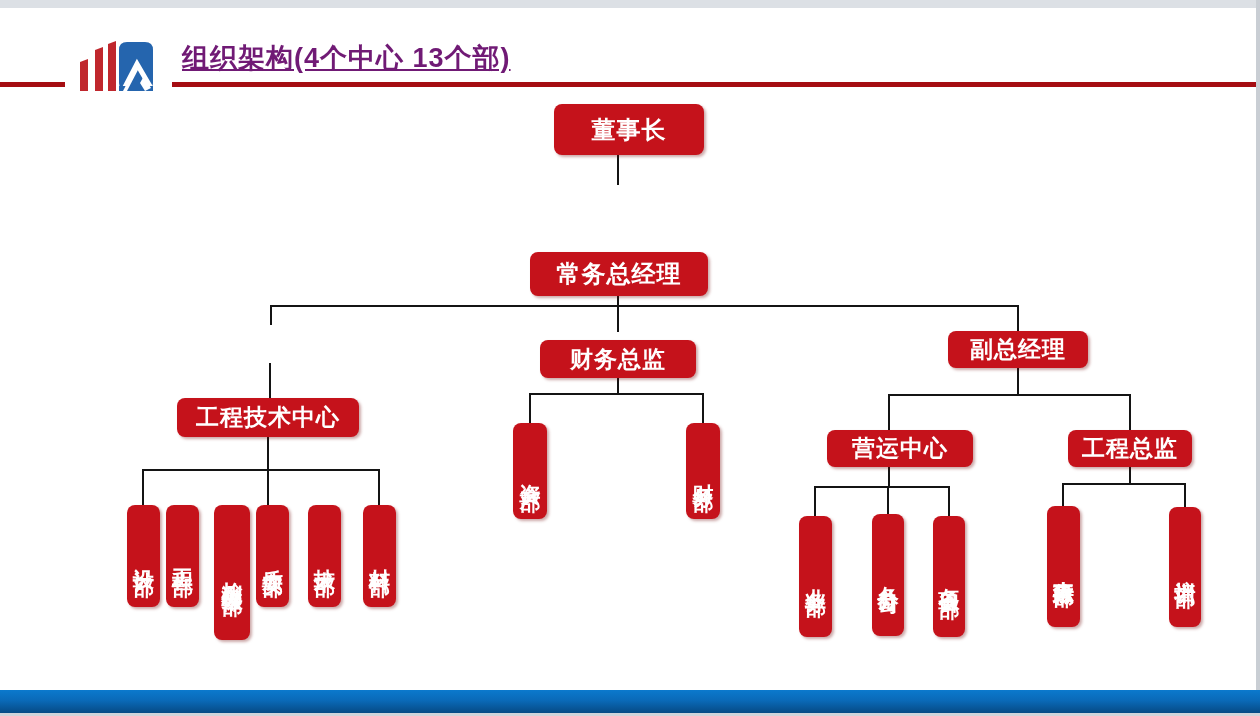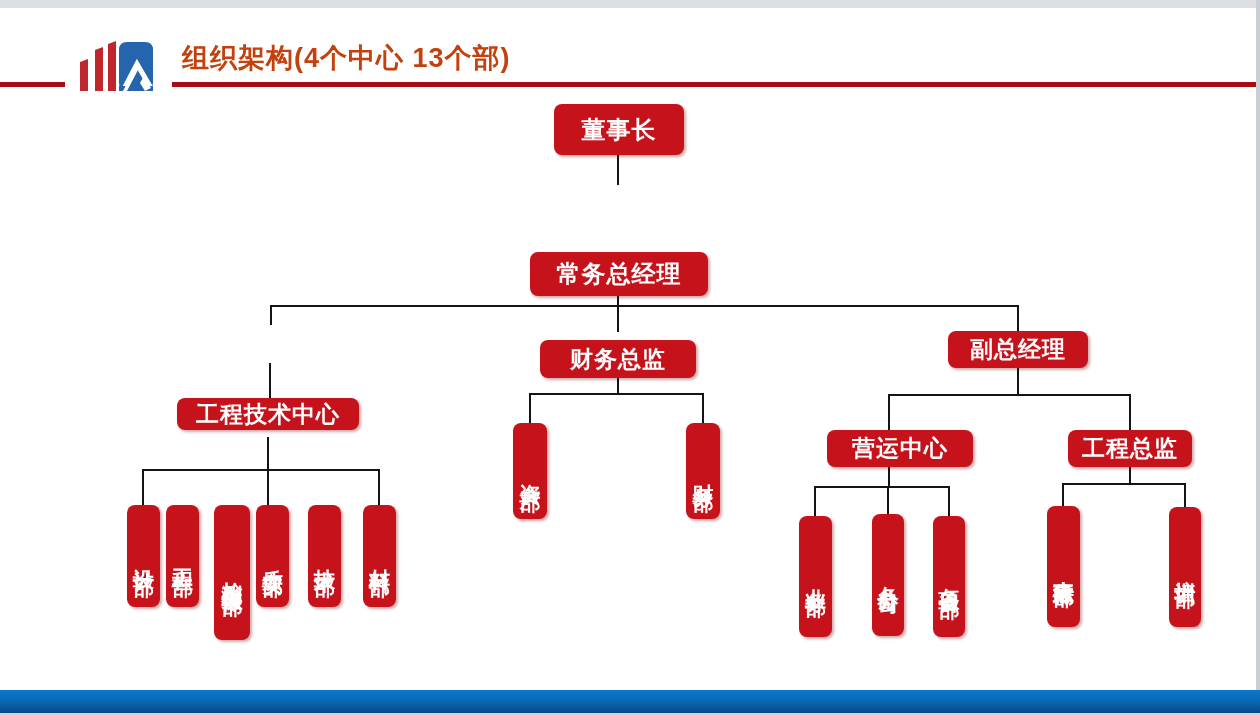--- a/index.html
+++ b/index.html
@@ -6,21 +6,21 @@
   .page {
     position:relative; width:1260px; height:716px; background:#ffffff;
     font-family:"Liberation Sans", sans-serif; overflow:hidden;
   }
   .top-strip { position:absolute; left:0; top:0; width:1260px; height:8px; background:#dce0e5; }
   .right-edge { position:absolute; right:0; top:0; width:4px; height:716px; background:#c9ced4; }
 
   
   .title {
     position:absolute; left:182px; top:40px; font-size:27px; font-weight:bold;
-    color:#c2410c; letter-spacing:1px; white-space:nowrap;
+    color:#701a75; letter-spacing:1px; white-space:nowrap;text-decoration:underline;
   }
   .rule { position:absolute; top:82px; height:5px; background:#a50d12; }
   .rule-left  { left:0; width:65px; }
   .rule-right { left:172px; width:1084px; }
   .logo { position:absolute; left:78px; top:40px; width:80px; height:54px; }
 
   
   .node {
     position:absolute; background:#c5121b; color:#ffffff; font-weight:bold;
     border-radius:8px; display:flex; align-items:center; justify-content:center;
@@ -93,27 +93,27 @@
   <div class="ln" style="left:814px;top:486px;width:136px;height:2px"></div>
   <div class="ln" style="left:814px;top:487px;width:2px;height:29px"></div>
   <div class="ln" style="left:887px;top:487px;width:2px;height:27px"></div>
   <div class="ln" style="left:948px;top:487px;width:2px;height:29px"></div>
 
   <div class="ln" style="left:1129px;top:467px;width:2px;height:17px"></div>
   <div class="ln" style="left:1062px;top:483px;width:124px;height:2px"></div>
   <div class="ln" style="left:1062px;top:484px;width:2px;height:22px"></div>
   <div class="ln" style="left:1184px;top:484px;width:2px;height:23px"></div>
 
-  <div class="node lg" style="left:554px;top:104px;width:130px;height:51px">董事长</div>
+  <div class="node lg" style="left:554px;top:104px;width:150px;height:51px">董事长</div>
   <div class="node lg" style="left:530px;top:252px;width:178px;height:44px">常务总经理</div>
 
   <div class="node" style="left:540px;top:340px;width:156px;height:38px">财务总监</div>
   <div class="node" style="left:948px;top:331px;width:140px;height:37px">副总经理</div>
 
-  <div class="node" style="left:177px;top:398px;width:182px;height:32px">工程技术中心</div>
+  <div class="node" style="left:177px;top:398px;width:182px;height:39px">工程技术中心</div>
   <div class="node" style="left:827px;top:430px;width:146px;height:37px">营运中心</div>
   <div class="node" style="left:1068px;top:430px;width:124px;height:37px">工程总监</div>
 
   <div class="vnode" style="left:127px;top:505px;width:33px;height:102px">设计部</div>
   <div class="vnode" style="left:166px;top:505px;width:33px;height:102px">工程部</div>
   <div class="vnode" style="left:214px;top:505px;width:36px;height:135px">检测维保部</div>
   <div class="vnode" style="left:256px;top:505px;width:33px;height:102px">质安部</div>
   <div class="vnode" style="left:308px;top:505px;width:33px;height:102px">技术部</div>
   <div class="vnode" style="left:363px;top:505px;width:33px;height:102px">材料部</div>
 

